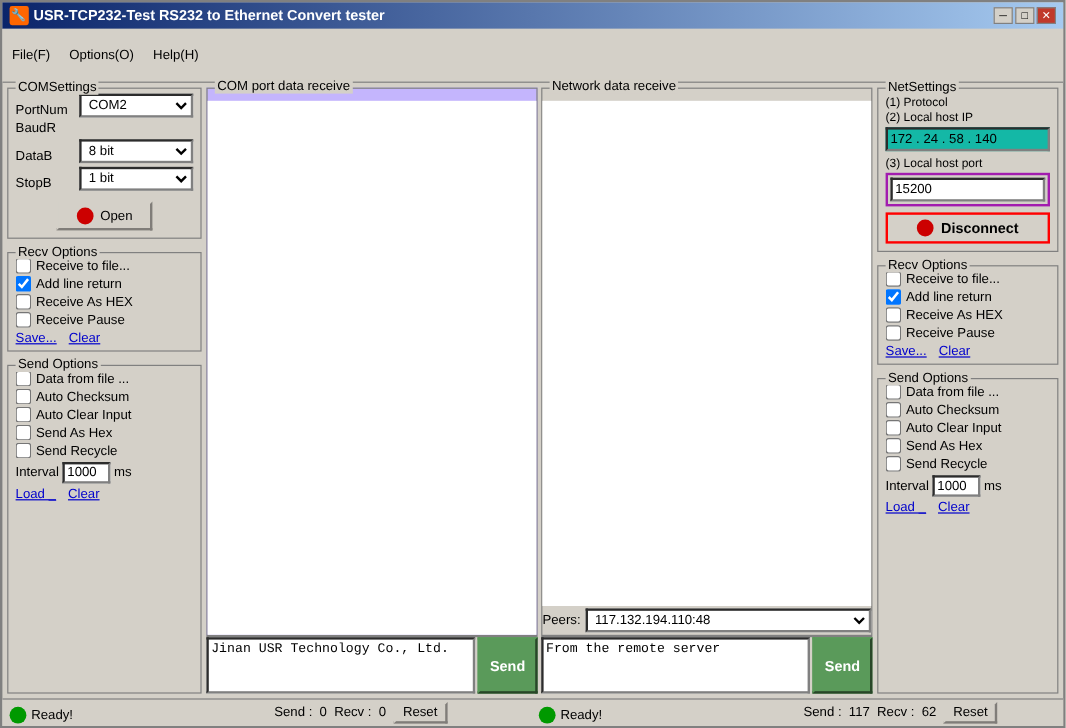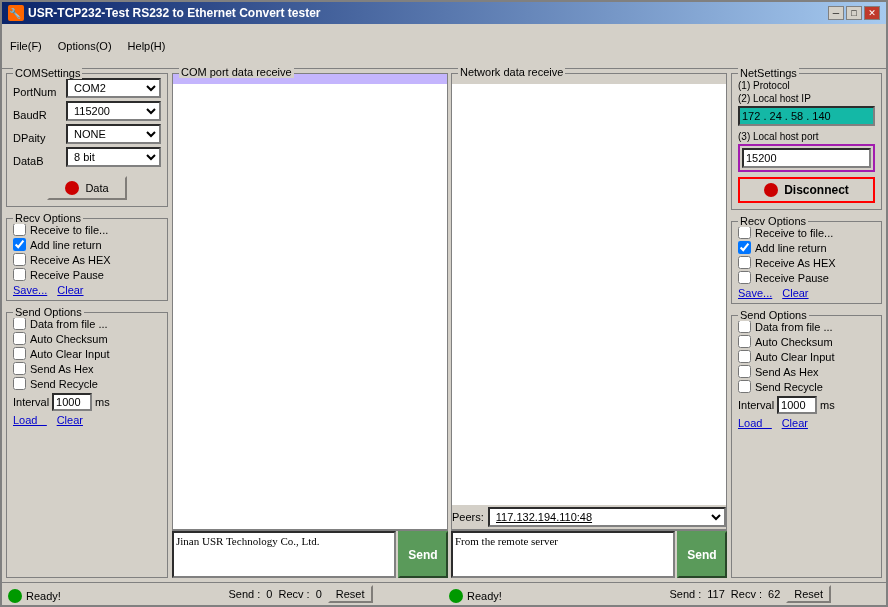--- a/index.html
+++ b/index.html
@@ -187,21 +187,21 @@
       resize: none;
       font-family: monospace;
     }
     .send-text {
       flex: 1;
       border: 2px inset #808080;
       background: white;
       font-size: 11px;
       padding: 2px;
       resize: none;
-      font-family: Liberation Serif, serif;
+      font-family: Liberation Mono, monospace;
     }
     .send-btn {
       width: 50px;
       background: #5a9a5a;
       color: white;
       border: 2px outset #5a9a5a;
       cursor: pointer;
       font-size: 12px;
       font-weight: bold;
     }
@@ -370,40 +370,37 @@
       <div class="group-box">
         <span class="group-box-title">COMSettings</span>
         <div class="form-row">
           <span class="form-label">PortNum</span>
           <select class="win-select">
             <option>COM2</option>
           </select>
         </div>
         <div class="form-row">
           <span class="form-label">BaudR</span>
-          <select class="win-select">
-            <option>115200</option>
-          </select>
-        </div>
-        <div class="form-row">
-          <span class="form-label">DPaity</span>
-          <select class="win-select">
-            <option>NONE</option>
-          </select>
         </div>
         <div class="form-row">
           <span class="form-label">DataB</span>
           <select class="win-select">
             <option>8 bit</option>
           </select>
         </div>
+        <div class="form-row">
+          <span class="form-label">StopB</span>
+          <select class="win-select">
+            <option>1 bit</option>
+          </select>
+        </div>
         <div style="display:flex; justify-content:center; margin-top:5px;">
           <button class="open-btn">
             <span class="red-dot"></span>
-            <span>Data</span>
+            <span>Open</span>
           </button>
         </div>
       </div>
 
       <div class="group-box" style="margin-top:8px;">
         <span class="group-box-title">Recv Options</span>
         <div class="checkbox-row">
           <input type="checkbox" style="">
           <span>Receive to file...</span>
         </div>
@@ -471,21 +468,21 @@
           <button class="send-btn">Send</button>
         </div>
       </div>
 
       <div style="display:flex; flex-direction:column; flex:1;">
         <div class="net-data-panel">
           <span class="panel-label">Network data receive</span>
           <textarea class="textarea-full" style=""></textarea>
           <div class="peers-row">
             <span>Peers:</span>
-            <select class="win-select" style="width:140px;text-decoration:underline;">
+            <select class="win-select" style="width:140px;">
               <option>117.132.194.110:48</option>
             </select>
           </div>
         </div>
         <div class="com-send-area">
           <textarea class="send-text" style="">From the remote server</textarea>
           <button class="send-btn">Send</button>
         </div>
       </div>
 

